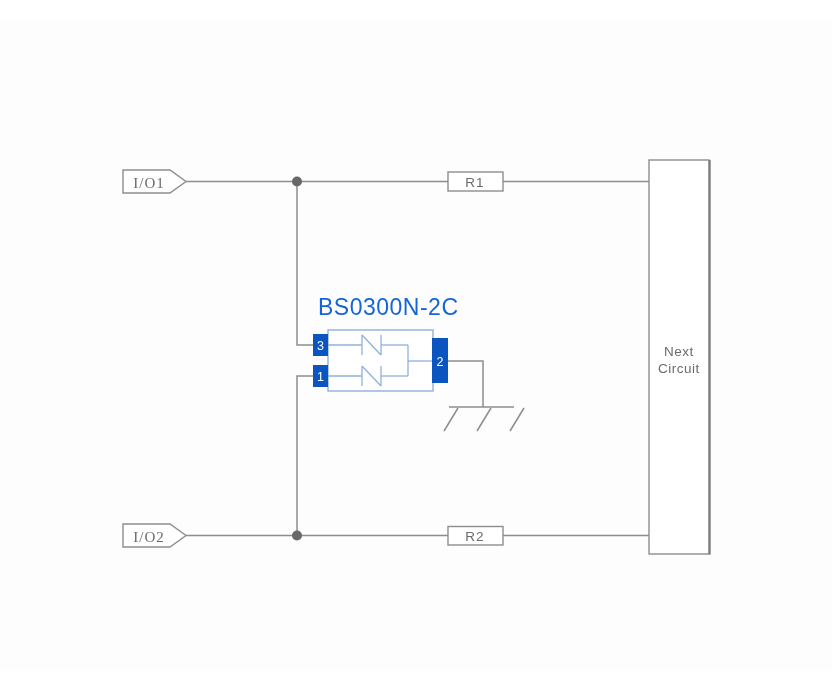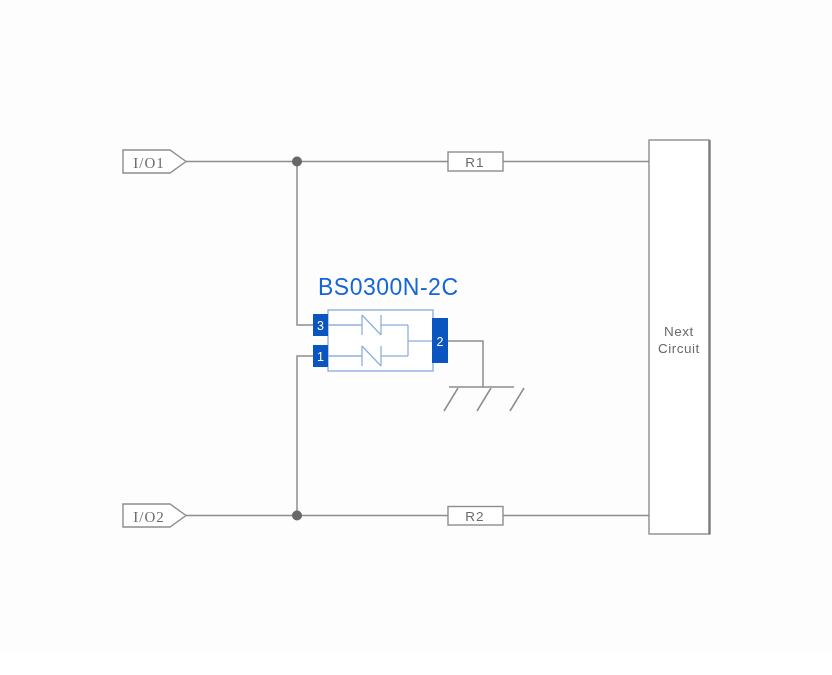--- a/index.html
+++ b/index.html
@@ -11,20 +11,21 @@
     --dot-gray:#686868;
     --background:#fdfdfd;
   }
   html,body{margin:0;padding:0;}
   .canvas{
     position:relative;
     width:832px;height:651px;
     background:var(--background);
     overflow:hidden;
     font-family:"Liberation Sans", sans-serif;
+    margin-top:20px;
   }
   svg{position:absolute;left:0;top:0;}
   .wire{stroke:var(--wire-gray);stroke-width:1.5;fill:none;}
   .outline-box{fill:#ffffff;stroke:var(--wire-gray);stroke-width:1.4;}
   .junction{fill:var(--dot-gray);stroke:none;}
   .blue-line{stroke:var(--body-blue);stroke-width:1.3;fill:none;}
   .comp-body{fill:#ffffff;stroke:var(--body-blue);stroke-width:1.4;}
   .pin-pad{fill:var(--pin-blue);stroke:none;}
   .shadow-edge{stroke:#7b7b7b;stroke-width:2;fill:none;}
   text{font-family:"Liberation Sans", sans-serif;}

